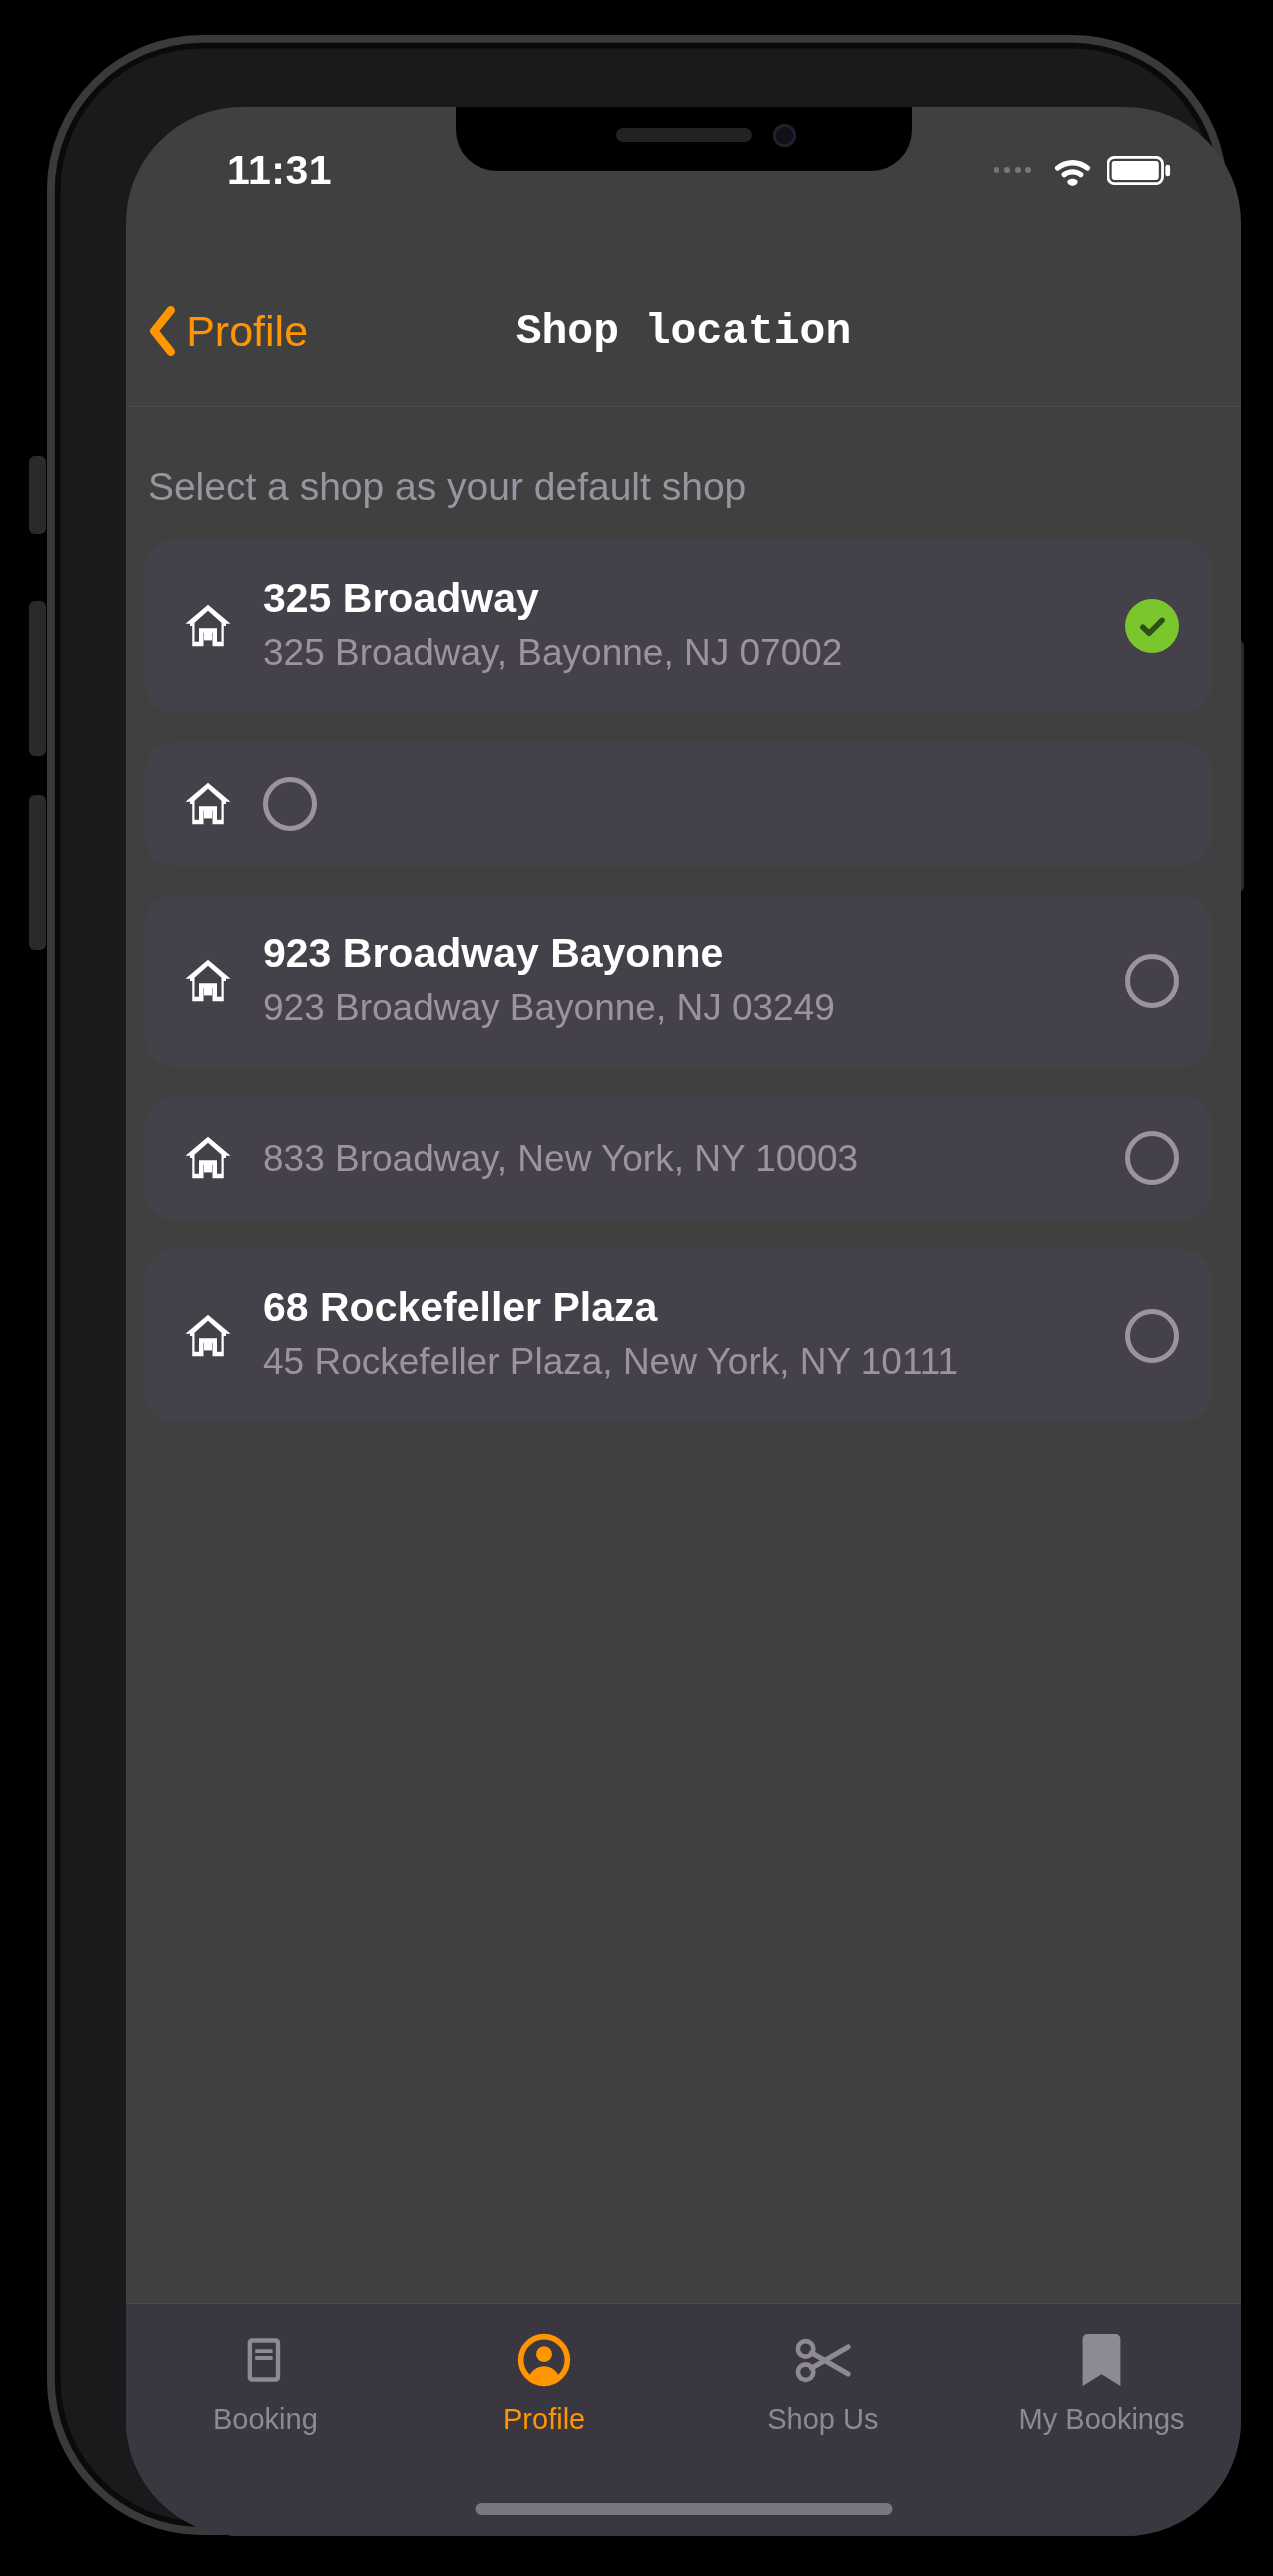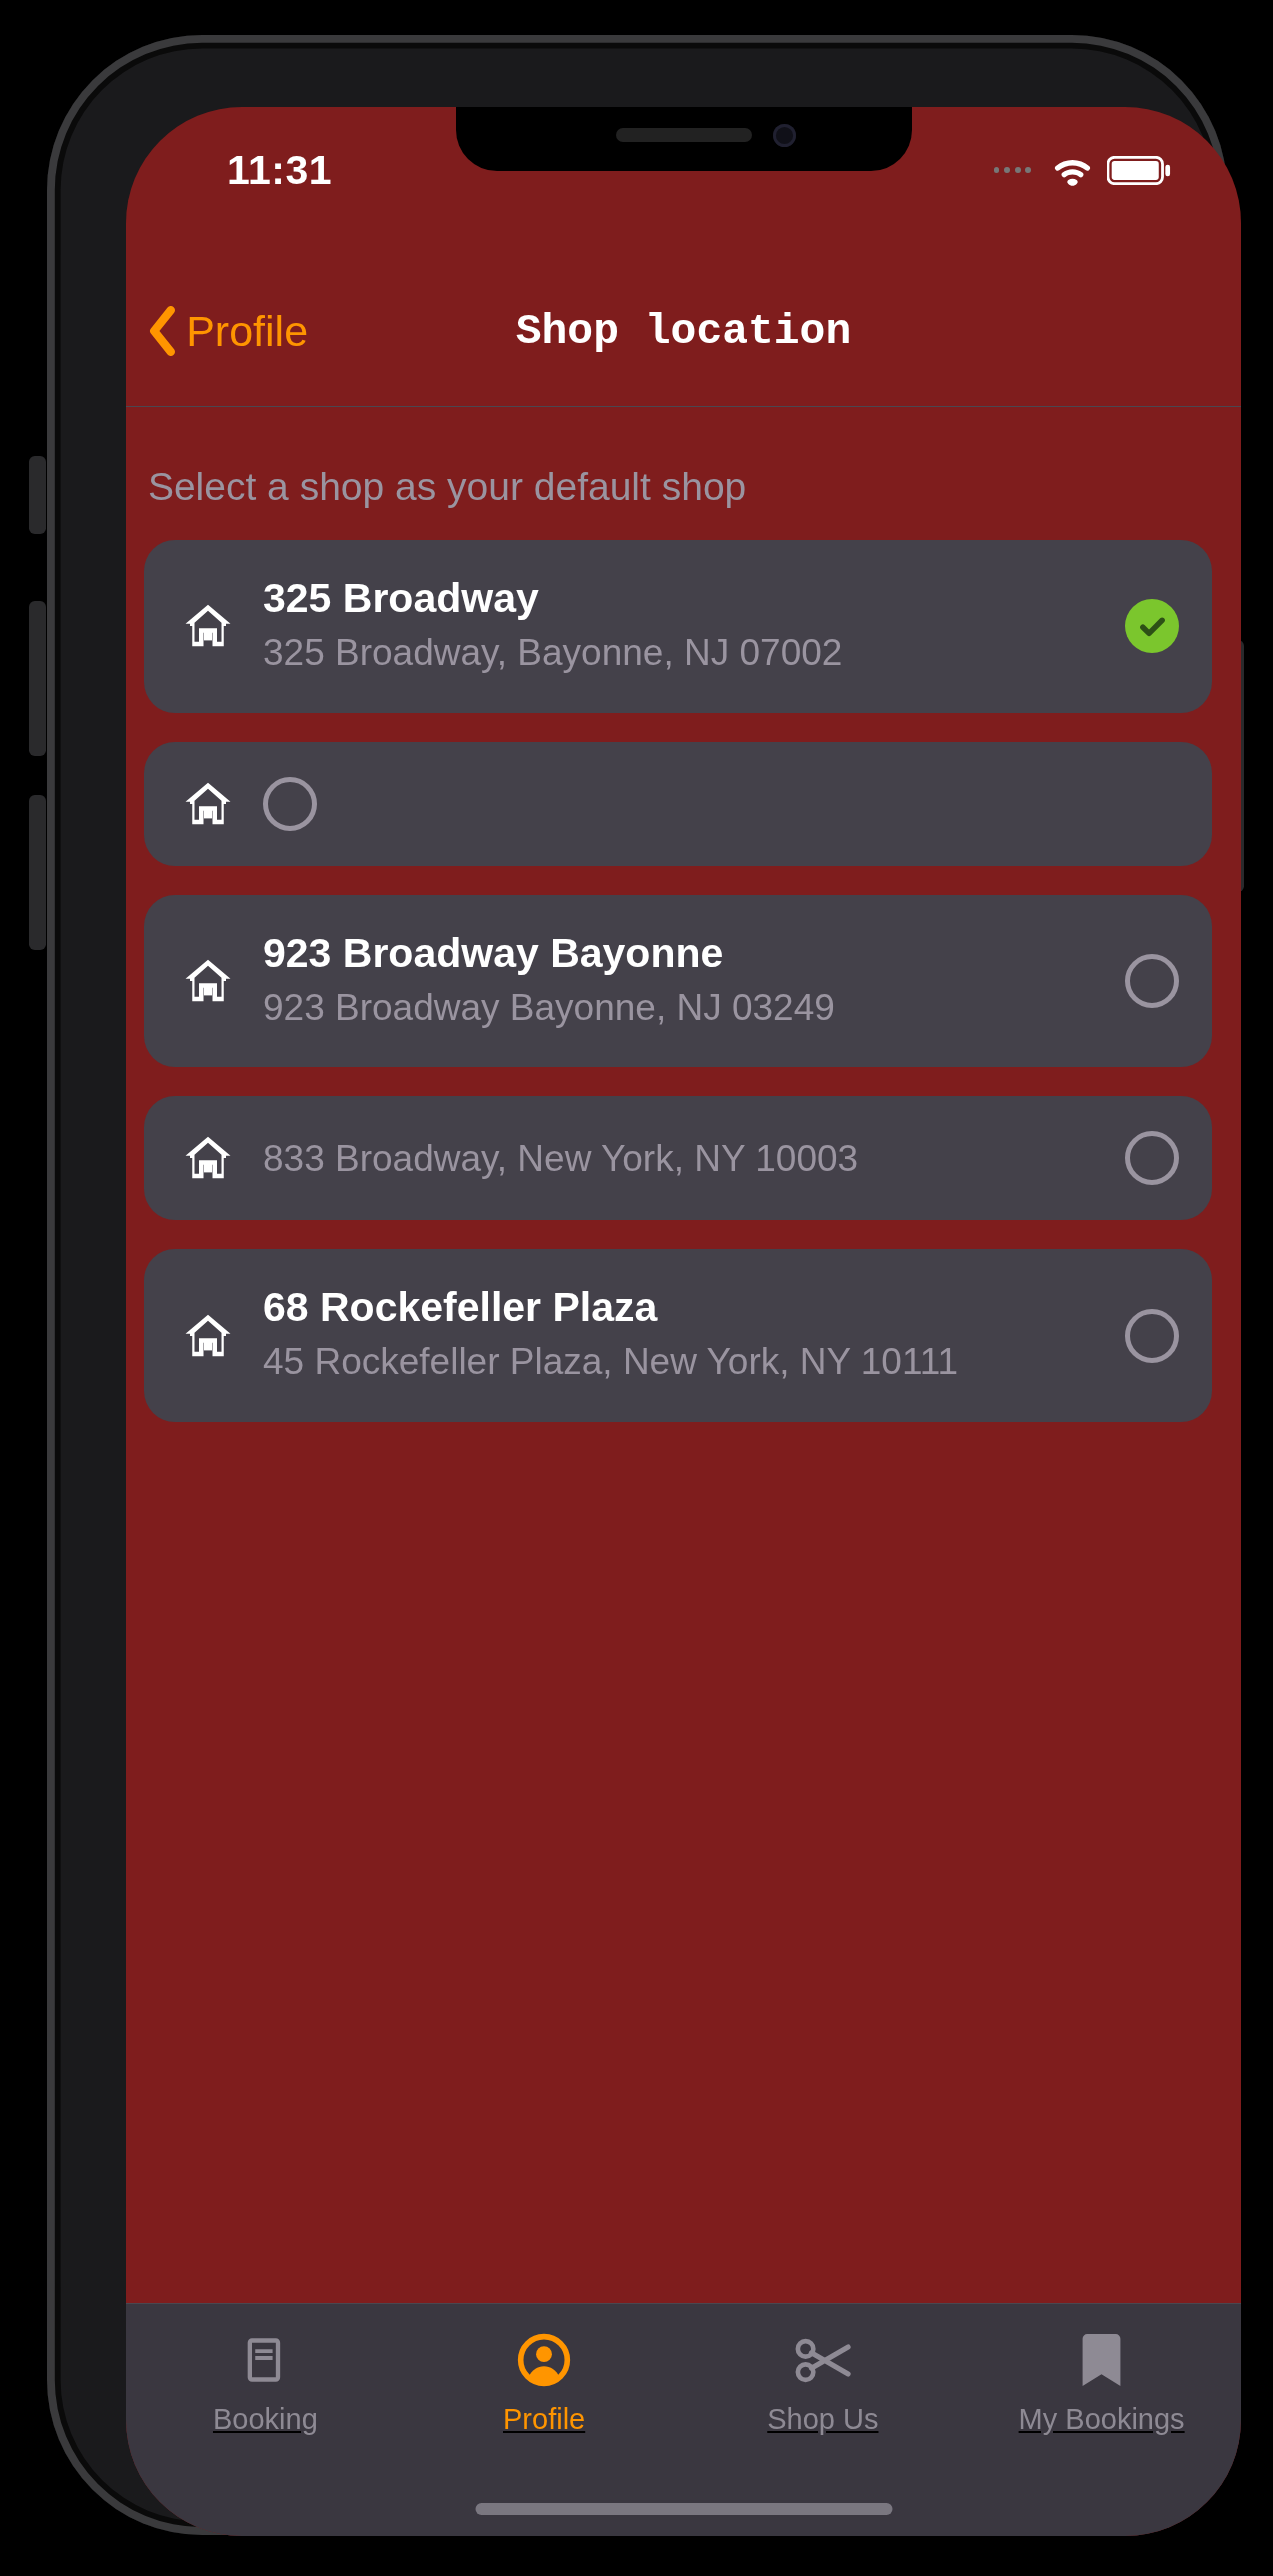--- a/index.html
+++ b/index.html
@@ -26,21 +26,21 @@
     background: #1a1a1c;
     box-shadow: inset 0 0 0 7.8px #3a3a3c, inset 0 0 0 13.6px #0a0a0a;
   }
   .screen {
     position: absolute;
     left: 79px;
     top: 72px;
     width: 1115px;
     height: 2429px;
     border-radius: 116px;
-    background: #7f1d1d;
+    background: #404040;
     overflow: hidden;
   }
   .notch {
     position: absolute;
     top: 0; left: 50%;
     transform: translateX(-50%);
     width: 456px; height: 64px;
     background: #000;
     border-bottom-left-radius: 41px;
     border-bottom-right-radius: 41px;
@@ -140,21 +140,20 @@
   .radio-checked svg { width: 33px; height: 33px; }
 
   
   .tabbar {
     position: absolute; bottom: 0; left: 0; right: 0;
     height: 233px;
     border-top: 1.9px solid #4a4750;
     background: #3a3740;
     display: flex; justify-content: space-around; align-items: flex-start;
     padding-top: 27px;
-    text-decoration: underline;
   }
   .tab {
     flex: 1 1 0;
     display: flex; flex-direction: column; align-items: center; gap: 13.6px;
     color: #8e8a94;
   }
   .tab.active { color: #ff9500; }
   .tab .ticon { height: 58px; display:flex; align-items:center; justify-content:center;}
   .tab .tlabel { font-size: 29px; font-weight: 500;}
   .home-ind {

